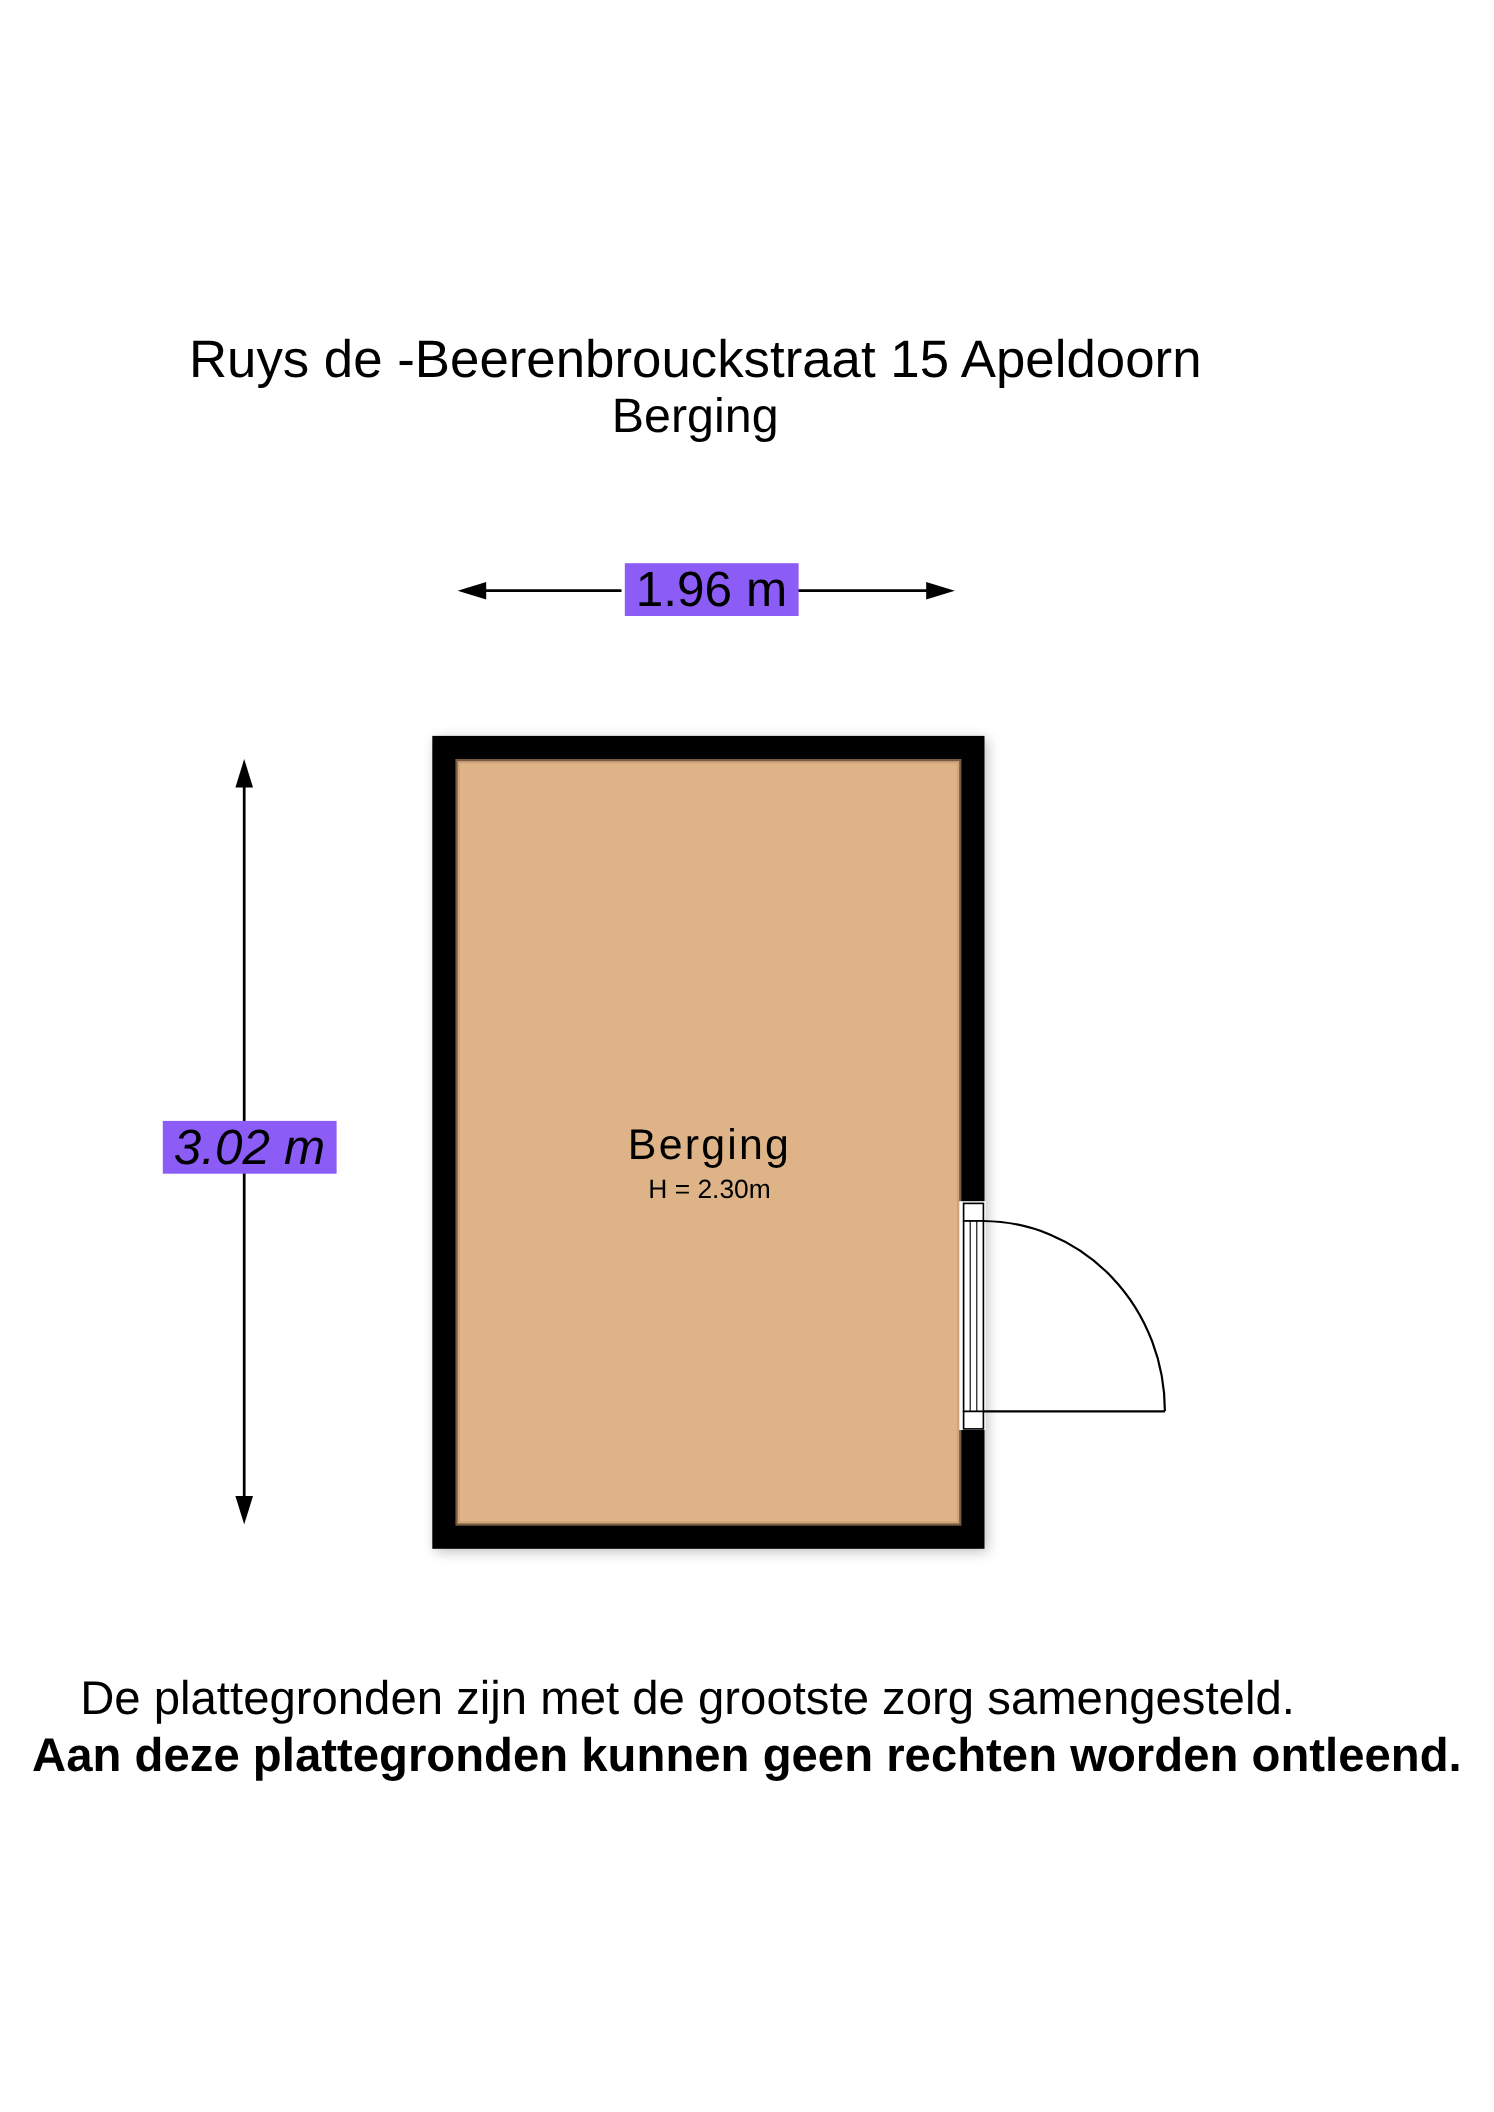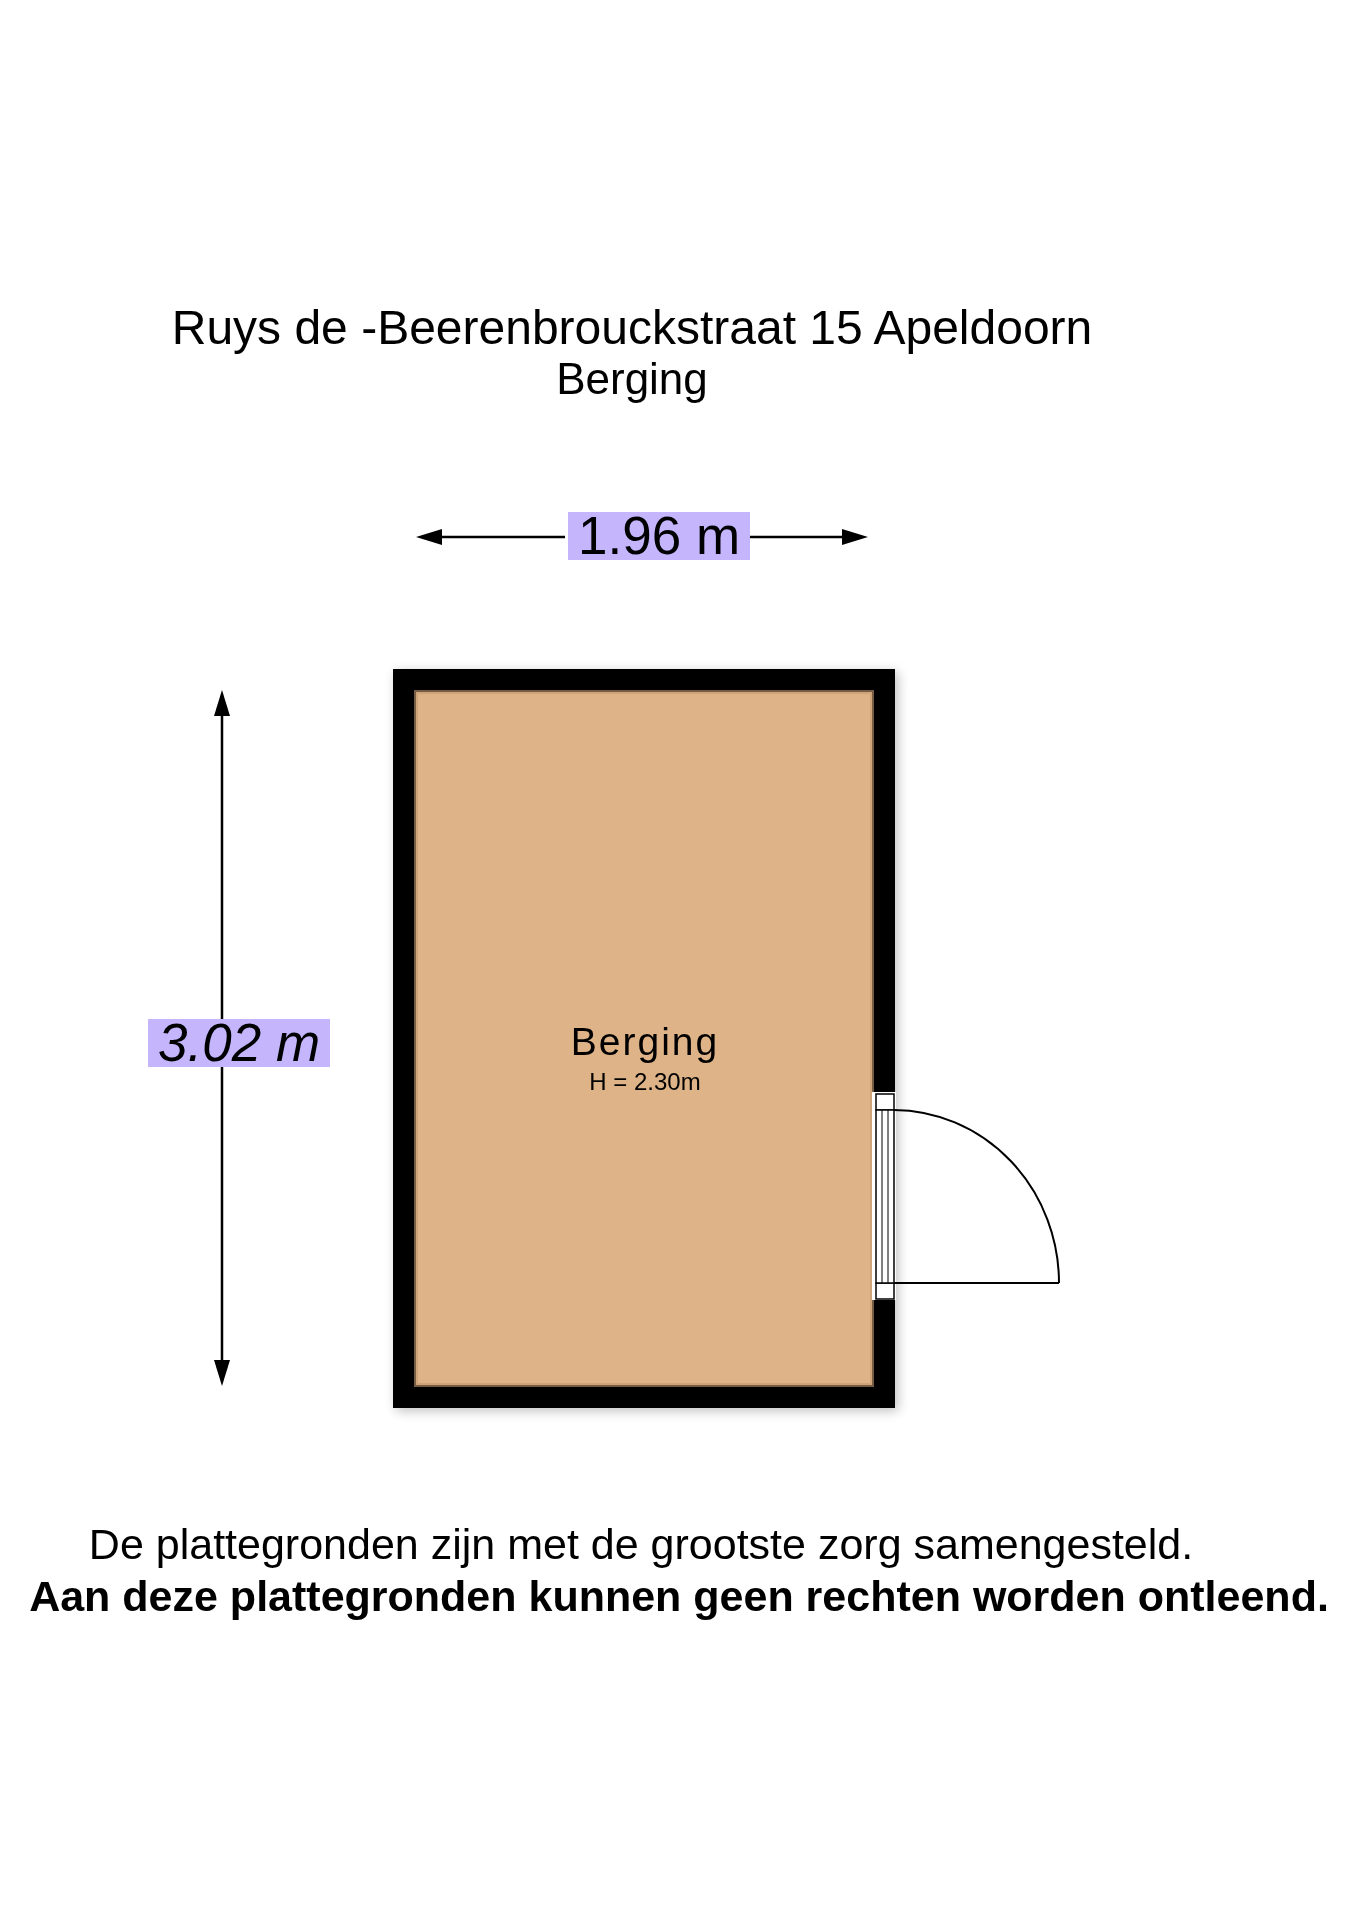--- a/index.html
+++ b/index.html
@@ -3,26 +3,26 @@
 <meta charset="utf-8">
 <style>
   html, body { margin: 0; padding: 0; background: #ffffff; }
   body { width: 1358px; height: 1920px; position: relative; overflow: hidden;
          font-family: "Liberation Sans", sans-serif; color: #000; }
   .abs { position: absolute; }
   .center-text { text-align: center; white-space: nowrap; }
   #title { left: 0; width: 1264px; top: 303px; font-size: 48px; line-height: 50px; }
   #subtitle { left: 0; width: 1264px; top: 354px; font-size: 44px; line-height: 50px; }
   #plan { left: 0; top: 0; width: 1358px; height: 1920px; }
-  .dim-label { font-size: 53px; line-height: 48px; background: #c4b5fd; padding: 0 10px; }
+  .dim-label { font-size: 45px; line-height: 48px; background: #8b5cf6; padding: 0 10px; }
   #dim-h-label { left: 568px; top: 512px; }
   #dim-v-label { left: 148px; top: 1019px; font-style: italic; }
   #room-name { left: 420px; width: 450px; top: 1020px; font-size: 39px; letter-spacing: 2px; line-height: 44px; }
   #room-height { left: 420px; width: 450px; top: 1063px; font-size: 24px; line-height: 38px; }
-  #disclaimer1 { left: 17px; width: 1248px; top: 1518px; font-size: 43px; line-height: 52px; }
+  #disclaimer1 { left: 1px; width: 1248px; top: 1518px; font-size: 43px; line-height: 52px; }
   #disclaimer2 { left: 0; width: 1358px; top: 1570px; font-size: 43px; line-height: 52px; font-weight: bold; }
 </style>
 </head>
 <body>
 
 <div id="title" class="abs center-text">Ruys de -Beerenbrouckstraat 15 Apeldoorn</div>
 <div id="subtitle" class="abs center-text">Berging</div>
 
 <svg id="plan" class="abs" viewBox="0 0 1358 1920" xmlns="http://www.w3.org/2000/svg">
   <defs>

